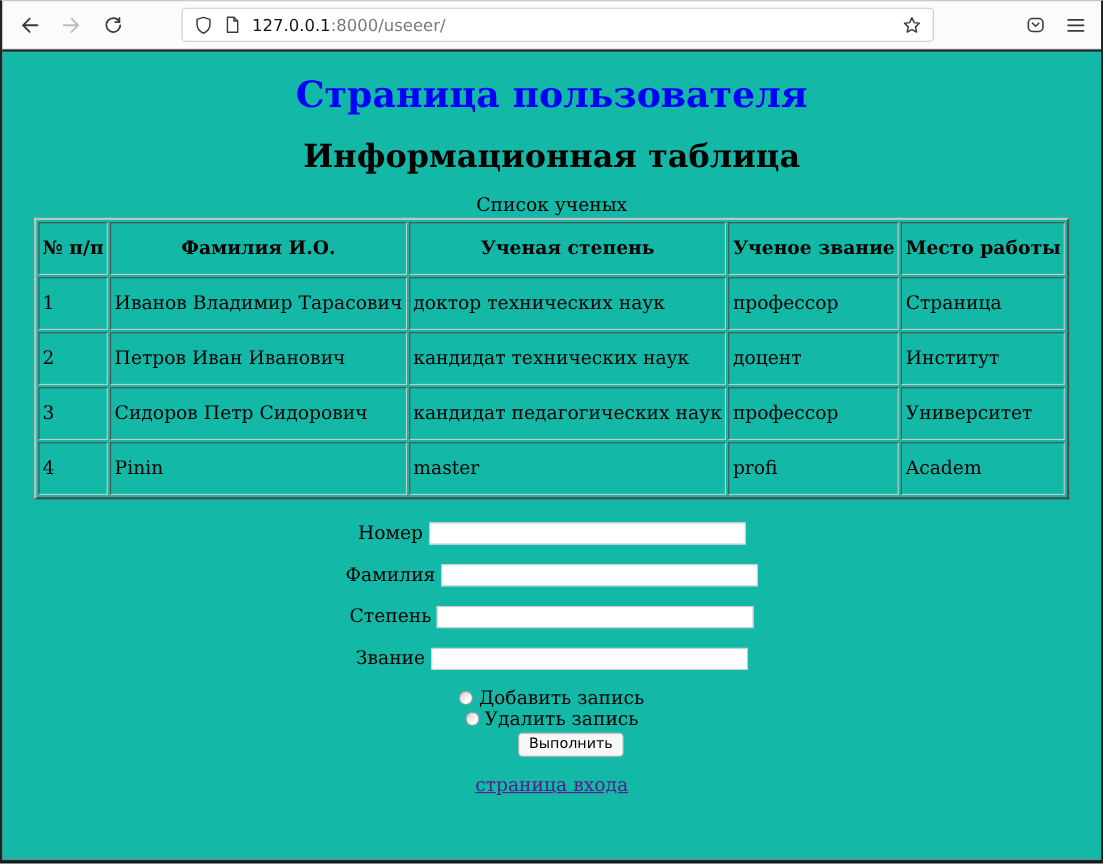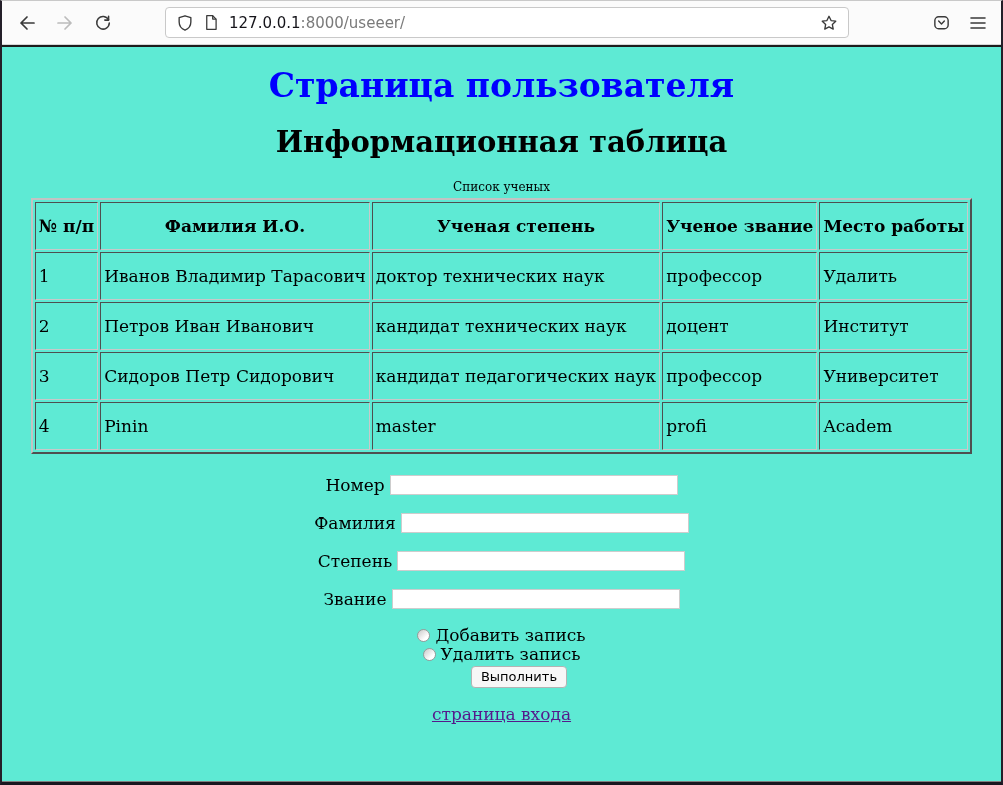--- a/index.html
+++ b/index.html
@@ -37,27 +37,27 @@
     display:flex; align-items:center; padding:0 10px;
   }
   .urlbar .ic { flex:0 0 auto; display:flex; align-items:center; }
   .url-text { margin-left:10px; font-size:15px; color:#15141a; white-space:nowrap; }
   .url-text .path { color:#7a7a7a; }
   .star { margin-left:auto; }
   .right-icons { display:flex; align-items:center; margin-left:auto; margin-right:14px; gap:18px; }
 
   
   .page {
-    height:734px; background:#5eead4; overflow:hidden;
+    height:734px; background:#14b8a6; overflow:hidden;
     text-align:center; color:#000;
     font-family:"DejaVu Serif","Liberation Serif",serif;
   }
   h1.page-title { margin-top:21px; font-size:33px; line-height:36px; font-weight:bold; }
   h2.section-title { margin-top:24px; font-size:29px; line-height:29px; font-weight:bold; color:#000; }
-  .tbl-caption { margin-top:20px; font-size:12px; line-height:20px; }
+  .tbl-caption { margin-top:20px; font-size:17px; line-height:20px; }
 
   table.sci {
     margin:1px auto 0; border-collapse:separate; border-spacing:2px;
     border-top:2px solid #c3c3c3; border-left:2px solid #c3c3c3;
     border-right:2px solid #4f4f4f; border-bottom:2px solid #4f4f4f;
     font-size:17px;
   }
   table.sci th, table.sci td {
     border-top:1px solid #4f4f4f; border-left:1px solid #4f4f4f;
     border-right:1px solid #c9c9c9; border-bottom:1px solid #c9c9c9;
@@ -178,21 +178,21 @@
           <th class="c3">Ученое звание</th>
           <th class="c4">Место работы</th>
         </tr>
       </thead>
       <tbody>
         <tr>
           <td class="c0">1</td>
           <td class="c1">Иванов Владимир Тарасович</td>
           <td class="c2">доктор технических наук</td>
           <td class="c3">профессор</td>
-          <td class="c4">Удалить</td>
+          <td class="c4">Страница</td>
         </tr>
         <tr>
           <td class="c0">2</td>
           <td class="c1">Петров Иван Иванович</td>
           <td class="c2">кандидат технических наук</td>
           <td class="c3">доцент</td>
           <td class="c4">Институт</td>
         </tr>
         <tr>
           <td class="c0">3</td>

